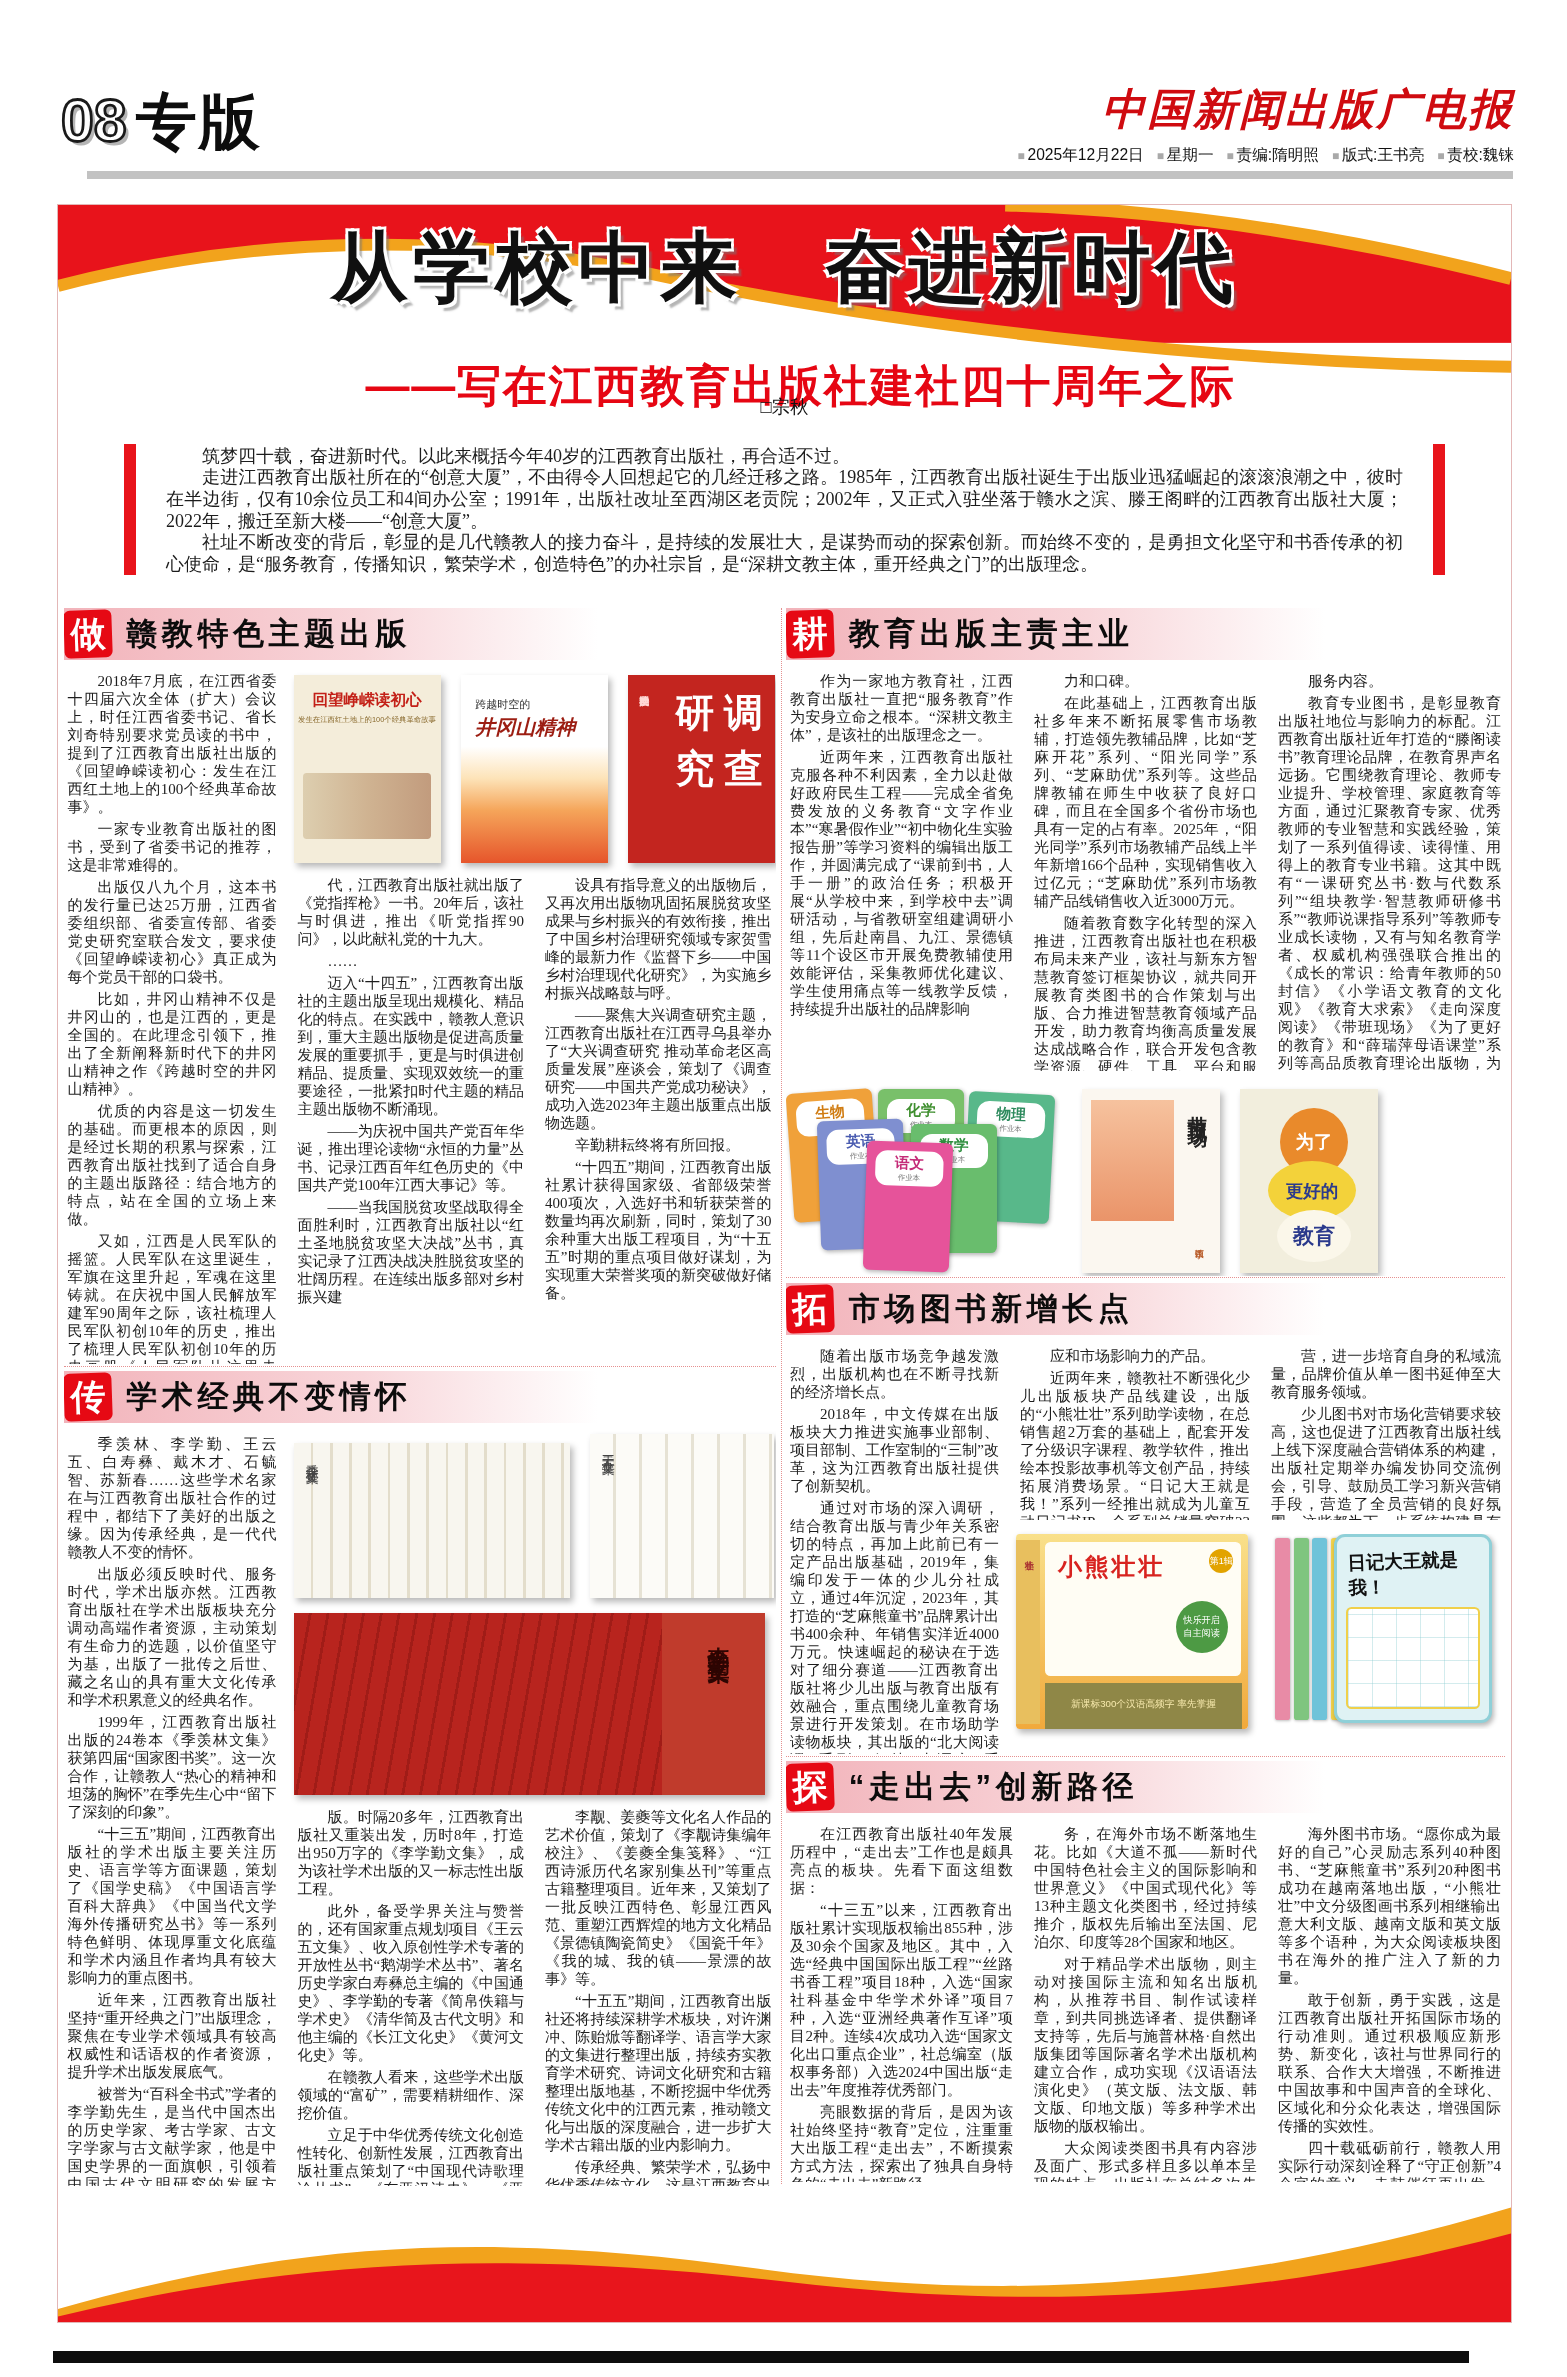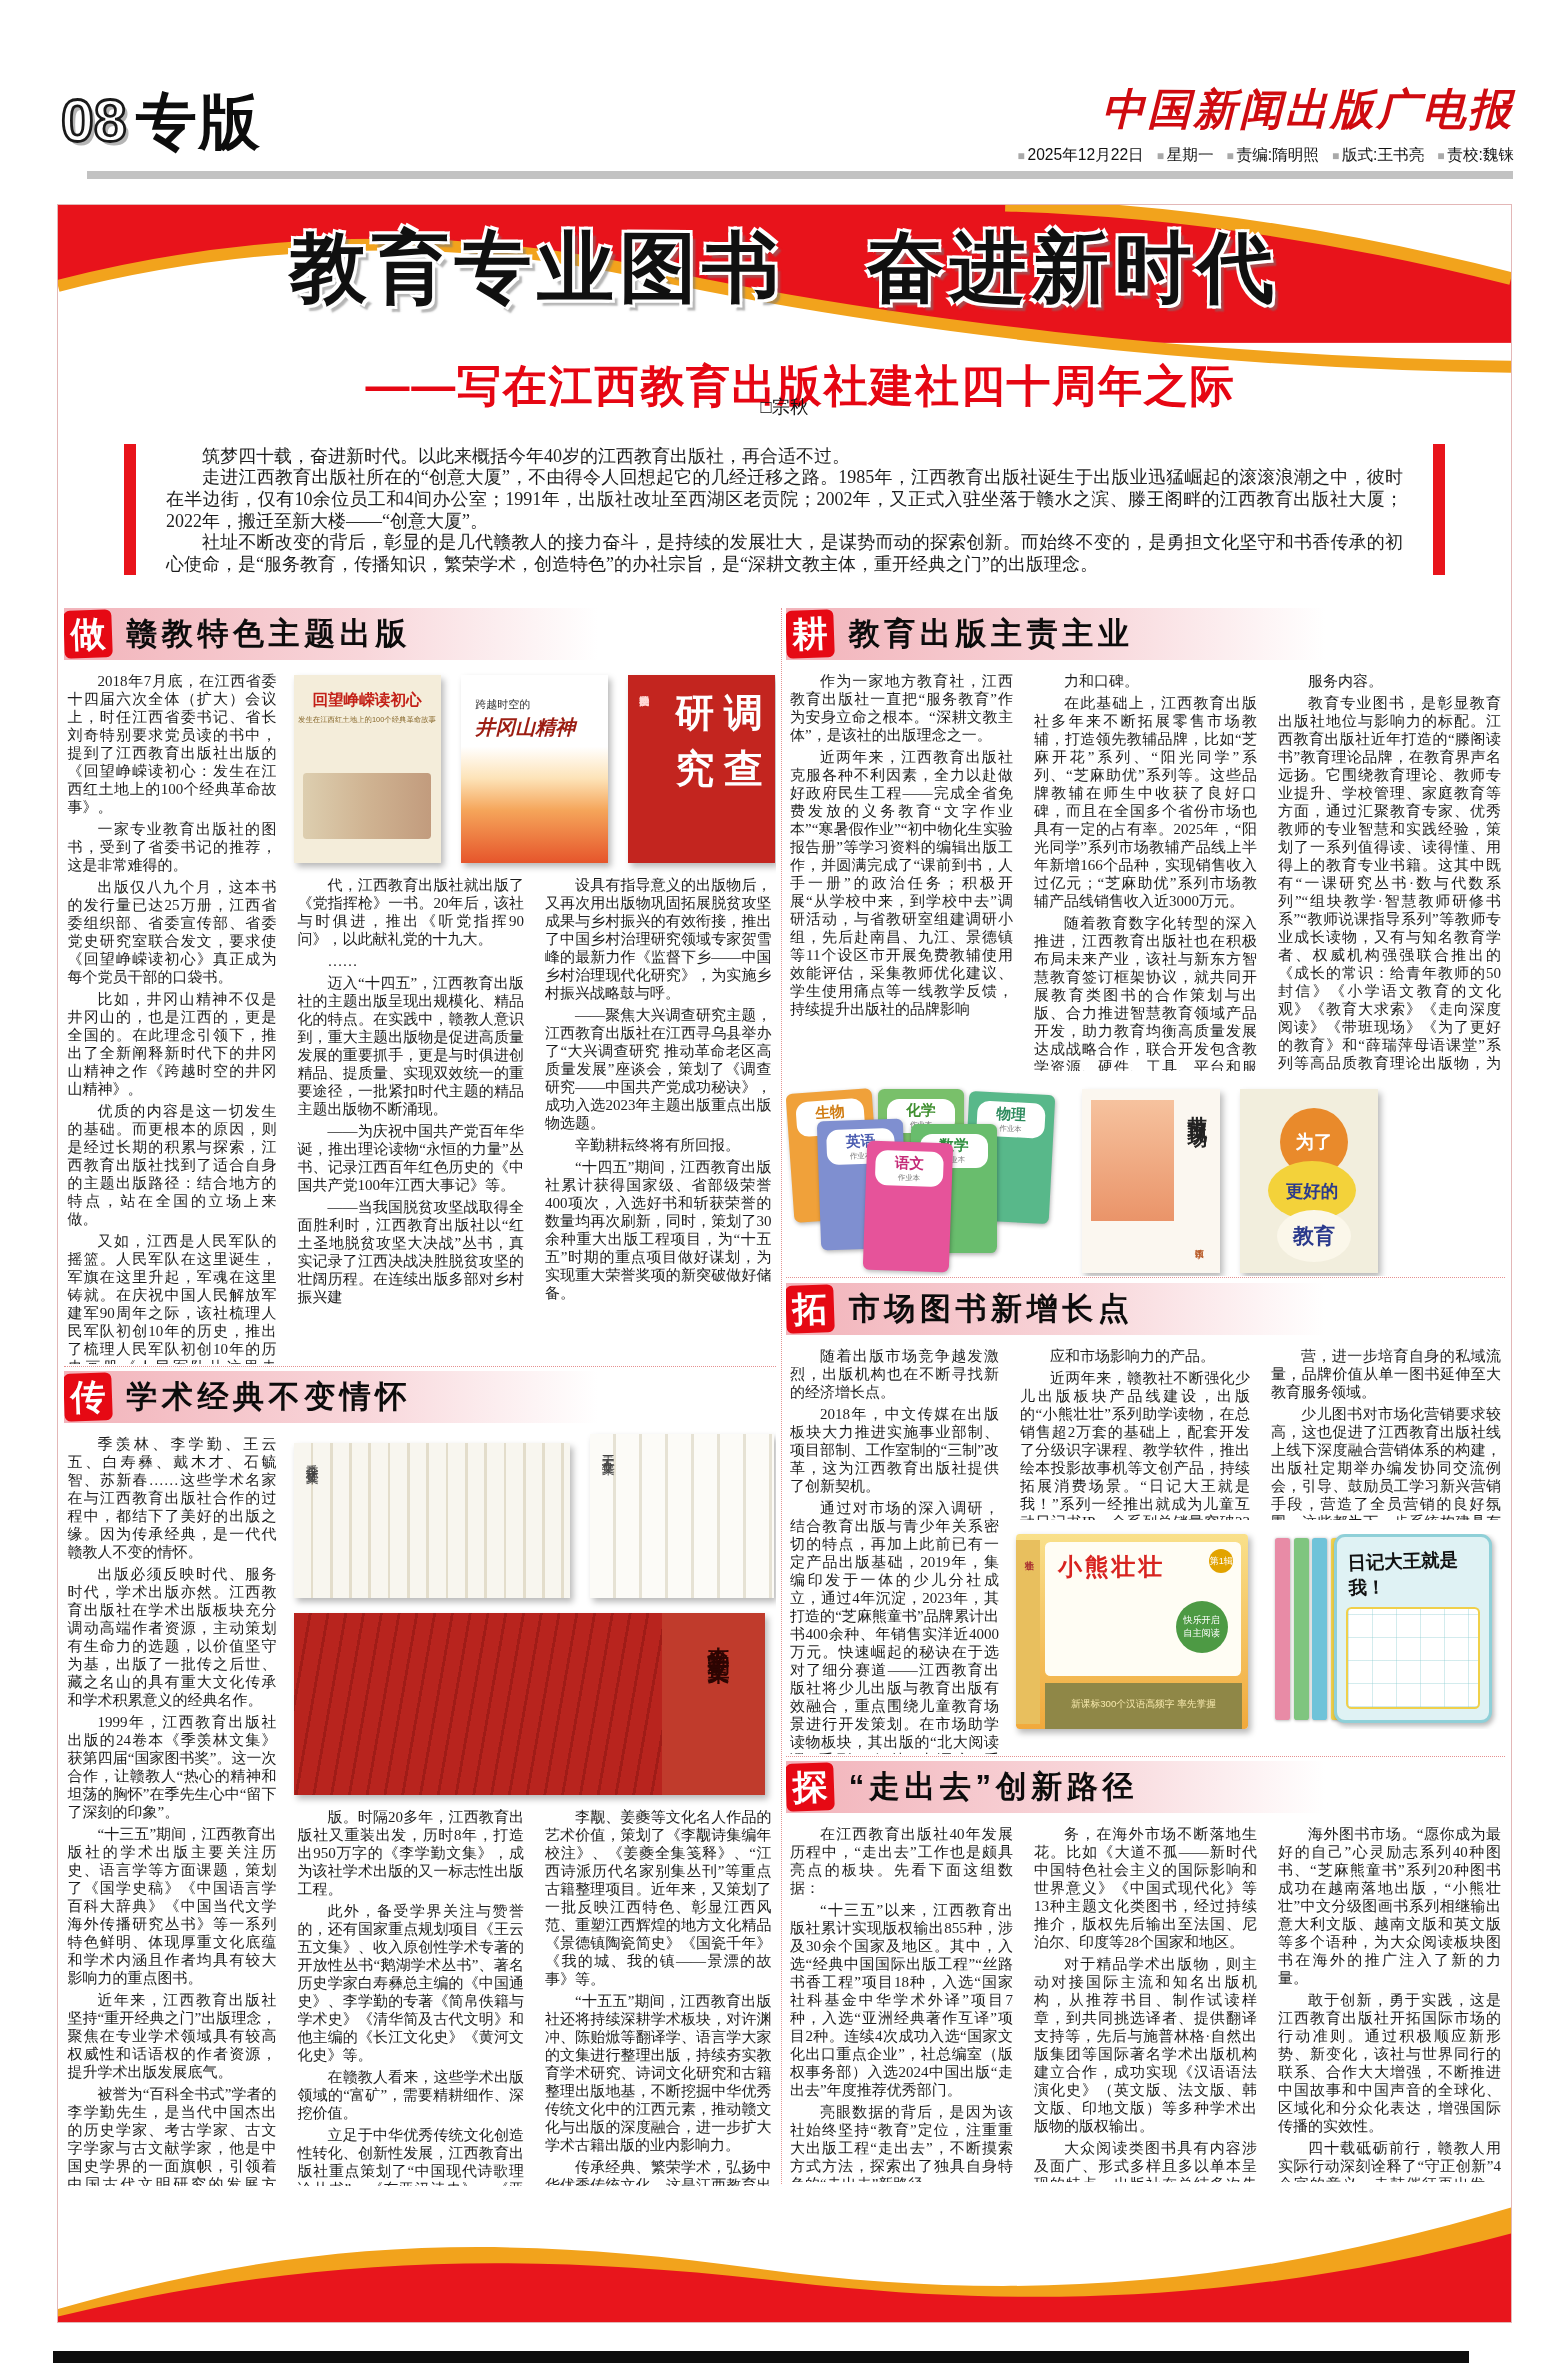--- a/index.html
+++ b/index.html
@@ -138,21 +138,21 @@
   <div class="frame">
 
     <div class="banner">
       <svg viewBox="0 0 1580 235" preserveAspectRatio="none">
         <rect x="0" y="0" width="1580" height="150" fill="#e8131b"></rect>
         <path d="M1030,0 C1240,6 1430,42 1580,80 L1580,0 Z" fill="#ffffff"></path>
         <path d="M1030,0 C1240,6 1430,42 1580,80" stroke="#f2a31c" stroke-width="14" fill="none"></path>
         <path d="M0,150 L0,88 C210,34 430,28 640,74 C900,130 1250,172 1580,176 L1580,235 L0,235 Z" fill="#ffffff"></path>
         <path d="M0,88 C210,34 430,28 640,74 C900,130 1250,172 1580,176" stroke="#f2a31c" stroke-width="13" fill="none"></path>
       </svg>
-      <h1 class="headline">教育专业图书　奋进新时代</h1>
+      <h1 class="headline">从学校中来　奋进新时代</h1>
       <h3 class="subtitle">——写在江西教育出版社建社四十周年之际</h3>
       <div class="byline">□宗秋</div>
     </div>
 
     <div class="intro">
         <p>筑梦四十载，奋进新时代。以此来概括今年40岁的江西教育出版社，再合适不过。</p>
         <p>走进江西教育出版社所在的“创意大厦”，不由得令人回想起它的几经迁移之路。1985年，江西教育出版社诞生于出版业迅猛崛起的滚滚浪潮之中，彼时在半边街，仅有10余位员工和4间办公室；1991年，出版社改址至西湖区老贡院；2002年，又正式入驻坐落于赣水之滨、滕王阁畔的江西教育出版社大厦；2022年，搬迁至新大楼——“创意大厦”。</p>
         <p>社址不断改变的背后，彰显的是几代赣教人的接力奋斗，是持续的发展壮大，是谋势而动的探索创新。而始终不变的，是勇担文化坚守和书香传承的初心使命，是“服务教育，传播知识，繁荣学术，创造特色”的办社宗旨，是“深耕文教主体，重开经典之门”的出版理念。</p>
       </div>
 

